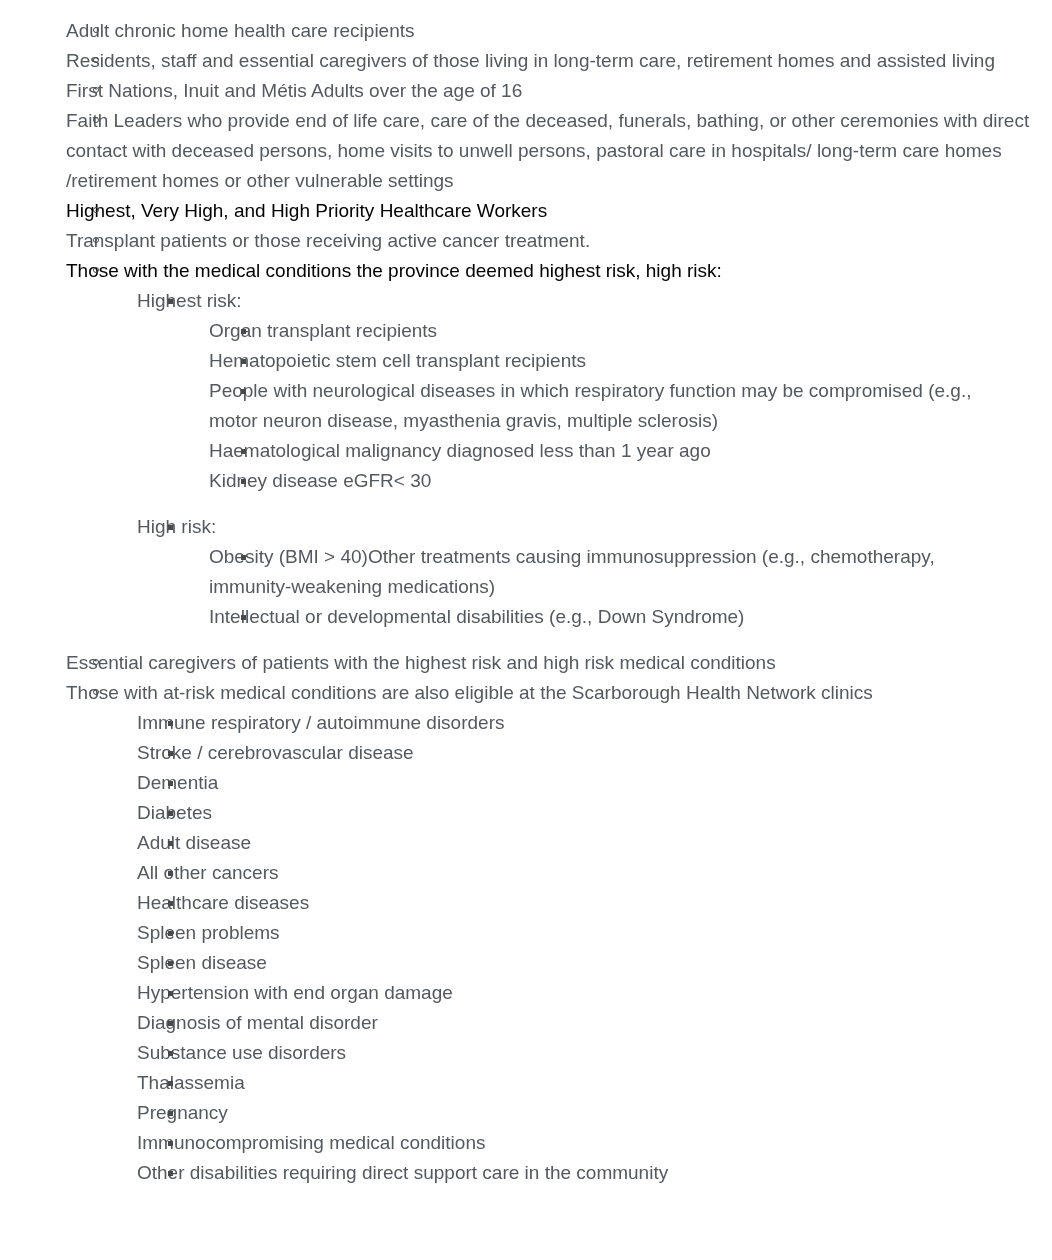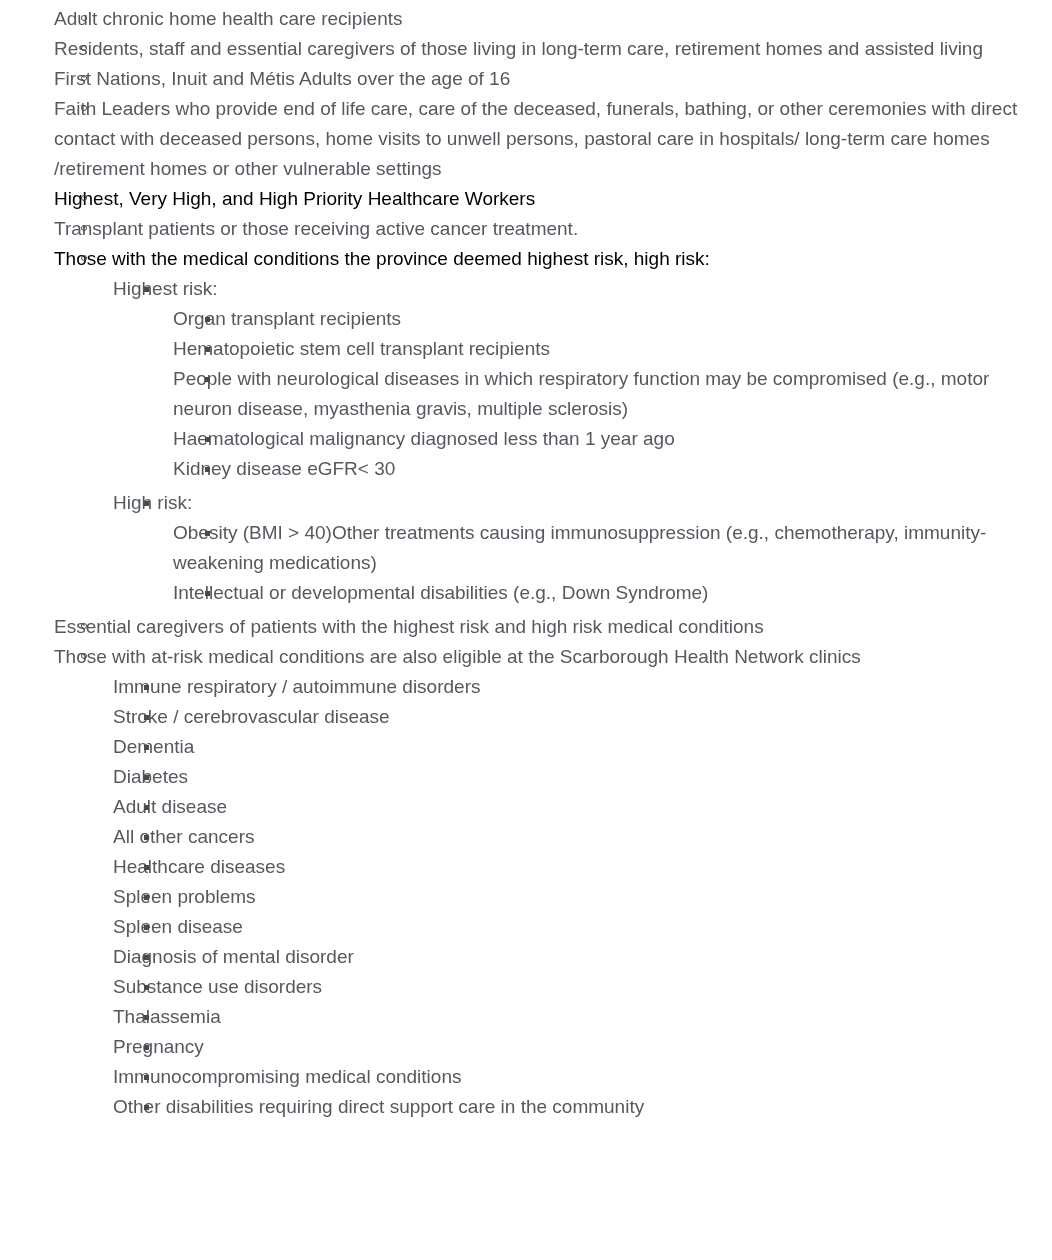--- a/index.html
+++ b/index.html
@@ -19,21 +19,21 @@
     -webkit-font-smoothing: antialiased;
   }
 
   .doc {
     padding: 0;
     margin: 0;
   }
 
   ul.lvl1, ul.lvl2, ul.lvl3 {
     list-style: none;
-    margin: 4px;
+    margin: 16px;
     padding: 0;
   }
 
   
   ul.lvl1 > li.item {
     position: relative;
     padding-left: 50px;
     margin: 0;
     min-height: 30px;
   }
@@ -185,20 +185,23 @@
           <li class="item">
             <div class="row"><span class="bullet-sq"></span><span class="txt">Healthcare diseases</span></div>
           </li>
           <li class="item">
             <div class="row"><span class="bullet-sq"></span><span class="txt">Spleen problems</span></div>
           </li>
           <li class="item">
             <div class="row"><span class="bullet-sq"></span><span class="txt">Spleen disease</span></div>
           </li>
           <li class="item">
+            <div class="row"><span class="bullet-sq"></span><span class="txt">Hypertension with end organ damage</span></div>
+          </li>
+          <li class="item">
             <div class="row"><span class="bullet-sq"></span><span class="txt">Diagnosis of mental disorder</span></div>
           </li>
           <li class="item">
             <div class="row"><span class="bullet-sq"></span><span class="txt">Substance use disorders</span></div>
           </li>
           <li class="item">
             <div class="row"><span class="bullet-sq"></span><span class="txt">Thalassemia</span></div>
           </li>
           <li class="item">
             <div class="row"><span class="bullet-sq"></span><span class="txt">Pregnancy</span></div>

